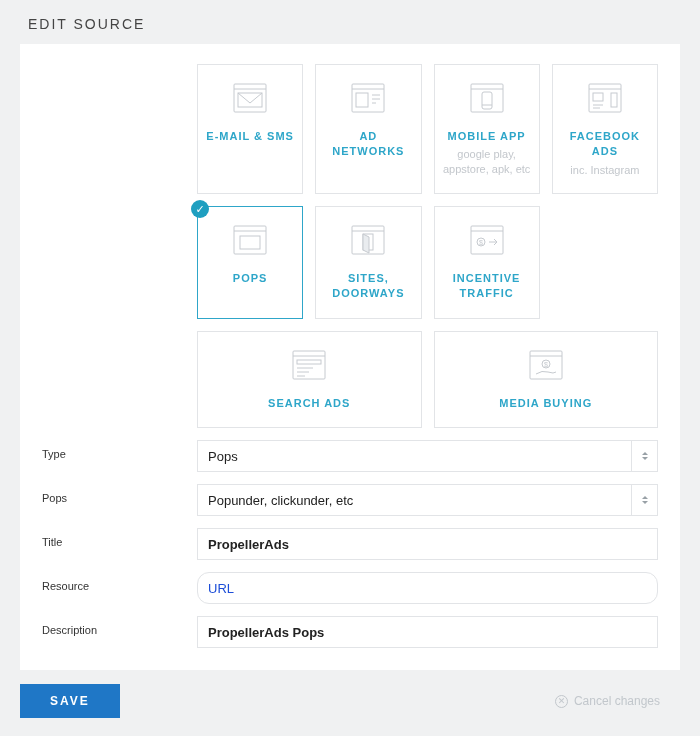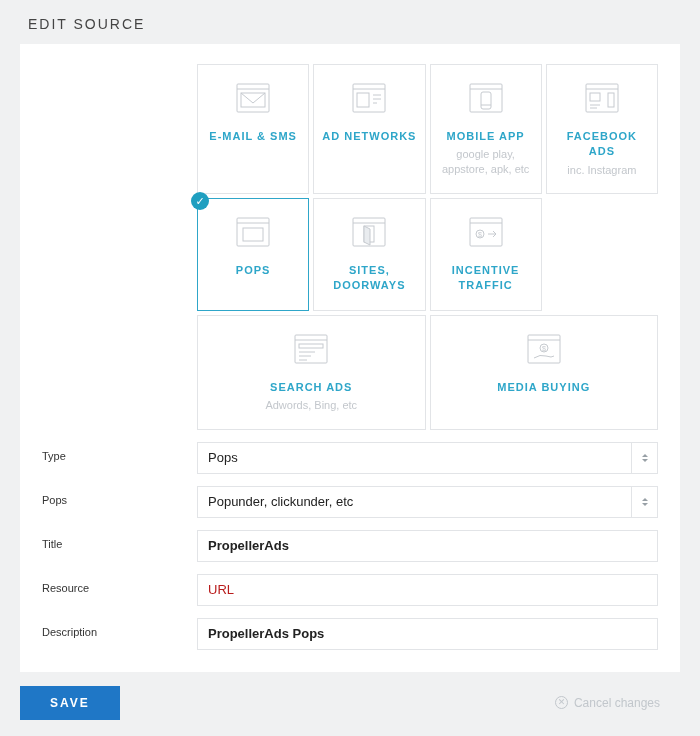--- a/index.html
+++ b/index.html
@@ -5,41 +5,41 @@
   * { box-sizing: border-box; }
   html, body { margin:0; padding:0; }
   body { font-family: -apple-system, "Helvetica Neue", Arial, sans-serif; background:#f0f1f2; color:#333; width:700px; }
   .page { padding:10px 20px 20px 20px; }
   .page-title { font-size:14px; font-weight:400; letter-spacing:2px; color:#444; margin:6px 0 12px 8px; }
   .card { background:#fff; padding:20px 22px 10px 22px; }
   .form-row { display:flex; align-items:flex-start; margin-bottom:12px; }
   .form-label { width:155px; font-size:11px; color:#333; padding-top:8px; flex-shrink:0; }
   .form-control { flex:1; }
 
-  .grid { display:grid; grid-template-columns: repeat(4, 1fr); gap:4px; }
+  .grid { display:grid; grid-template-columns: repeat(4, 1fr); gap:12px; }
   .tile { border:1px solid #e2e4e7; text-align:center; padding:18px 6px 16px 6px; position:relative; cursor:pointer; }
   .tile.selected { border:1px solid #2ea6c9; }
   .tile .name { font-size:11px; font-weight:700; letter-spacing:1px; color:#2ea6c9; margin-top:14px; text-transform:uppercase; line-height:1.4; }
   .tile .sub  { font-size:11px; color:#c3c7cc; margin-top:3px; line-height:1.3;text-align:center; }
   .tile .ico  { display:flex; justify-content:center; }
   .tile .ico svg { stroke:#c6cacf; fill:none; }
   .wide2 { grid-column: span 2; }
   .check { position:absolute; top:-7px; left:-7px; width:18px; height:18px; border-radius:50%; background:#1f9fc0; display:flex; align-items:center; justify-content:center; color:#fff; font-size:11px; }
 
   .select, .input {
     width:100%; height:32px; border:1px solid #e2e4e7; background:#fff;
     font-size:13px; padding:0 34px 0 10px; color:#222; position:relative;
     display:flex; align-items:center;
   }
   .select .chev { position:absolute; right:0; top:0; width:26px; height:100%; border-left:1px solid #e2e4e7;
     display:flex; flex-direction:column; align-items:center; justify-content:center; gap:2px; }
   .select .chev span { width:0; height:0; border-left:3px solid transparent; border-right:3px solid transparent; }
   .select .chev .up  { border-bottom:3px solid #98a0a6; }
   .select .chev .dn  { border-top:3px solid #98a0a6; }
-  .input.placeholder { color:#b91c1c; }
+  .input.placeholder { color:#1d4ed8;border-radius:12px; }
 
   .footer { display:flex; align-items:center; justify-content:space-between; padding:14px 20px 6px 0px; }
   .btn-save { background:#1f77c6; color:#fff; font-size:12px; font-weight:700; letter-spacing:2px;
     border:none; padding:10px 30px; cursor:pointer;text-align:center; }
   .cancel { color:#c2c7cc; font-size:12px; display:flex; align-items:center; gap:6px; cursor:pointer; }
   .cancel .x { width:13px; height:13px; border:1px solid #c2c7cc; border-radius:50%; display:flex;
     align-items:center; justify-content:center; font-size:9px; line-height:1; }
 </style>
 </head>
 <body>
@@ -151,21 +151,20 @@
               <svg width="44" height="32">
                   <rect x="6" y="1" width="32" height="28" rx="1"></rect>
                   <line x1="6" y1="6" x2="38" y2="6"></line>
                   <rect x="10" y="10" width="24" height="4"></rect>
                   <line x1="10" y1="18" x2="26" y2="18"></line>
                   <line x1="10" y1="22" x2="22" y2="22"></line>
                   <line x1="10" y1="26" x2="18" y2="26"></line>
                 </svg>
             </div>
             <div class="name">SEARCH ADS</div>
-            <div class="sub">Adwords, Bing, etc</div>
           </div>
 
           <div class="tile wide2">
             <div class="ico">
               <svg width="44" height="32">
                   <rect x="6" y="1" width="32" height="28" rx="1"></rect>
                   <line x1="6" y1="6" x2="38" y2="6"></line>
                   <circle cx="22" cy="14" r="4"></circle>
                   <text x="22" y="17" font-size="7" fill="#c6cacf" stroke="none" text-anchor="middle">$</text>
                   <path d="M12 24 Q18 20 24 22 Q30 24 32 22"></path>

